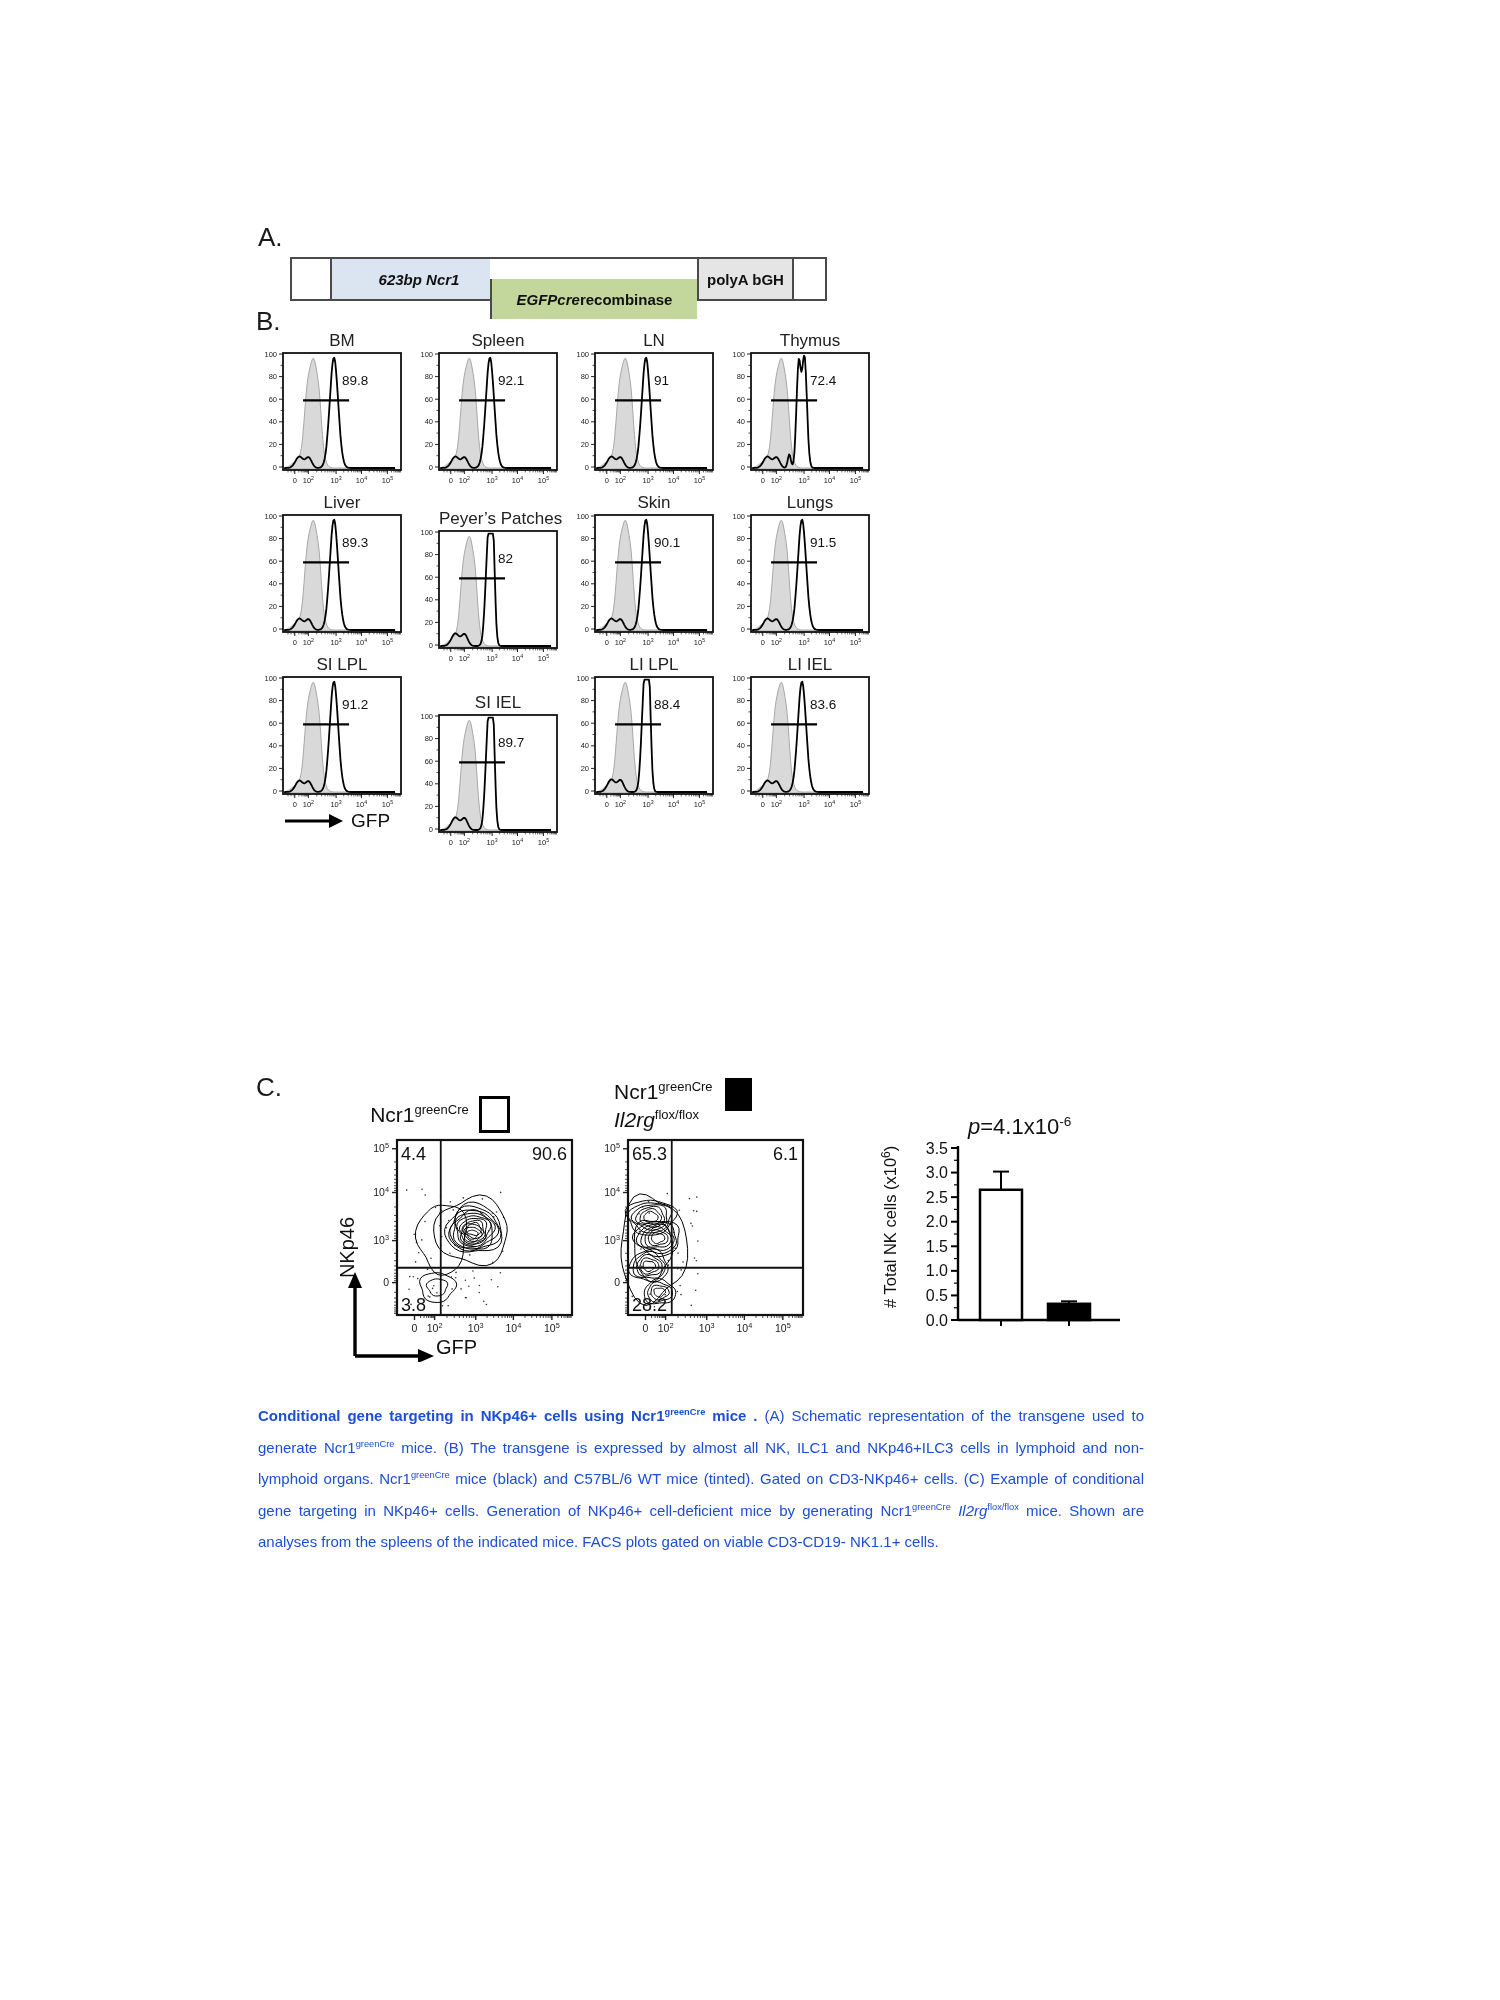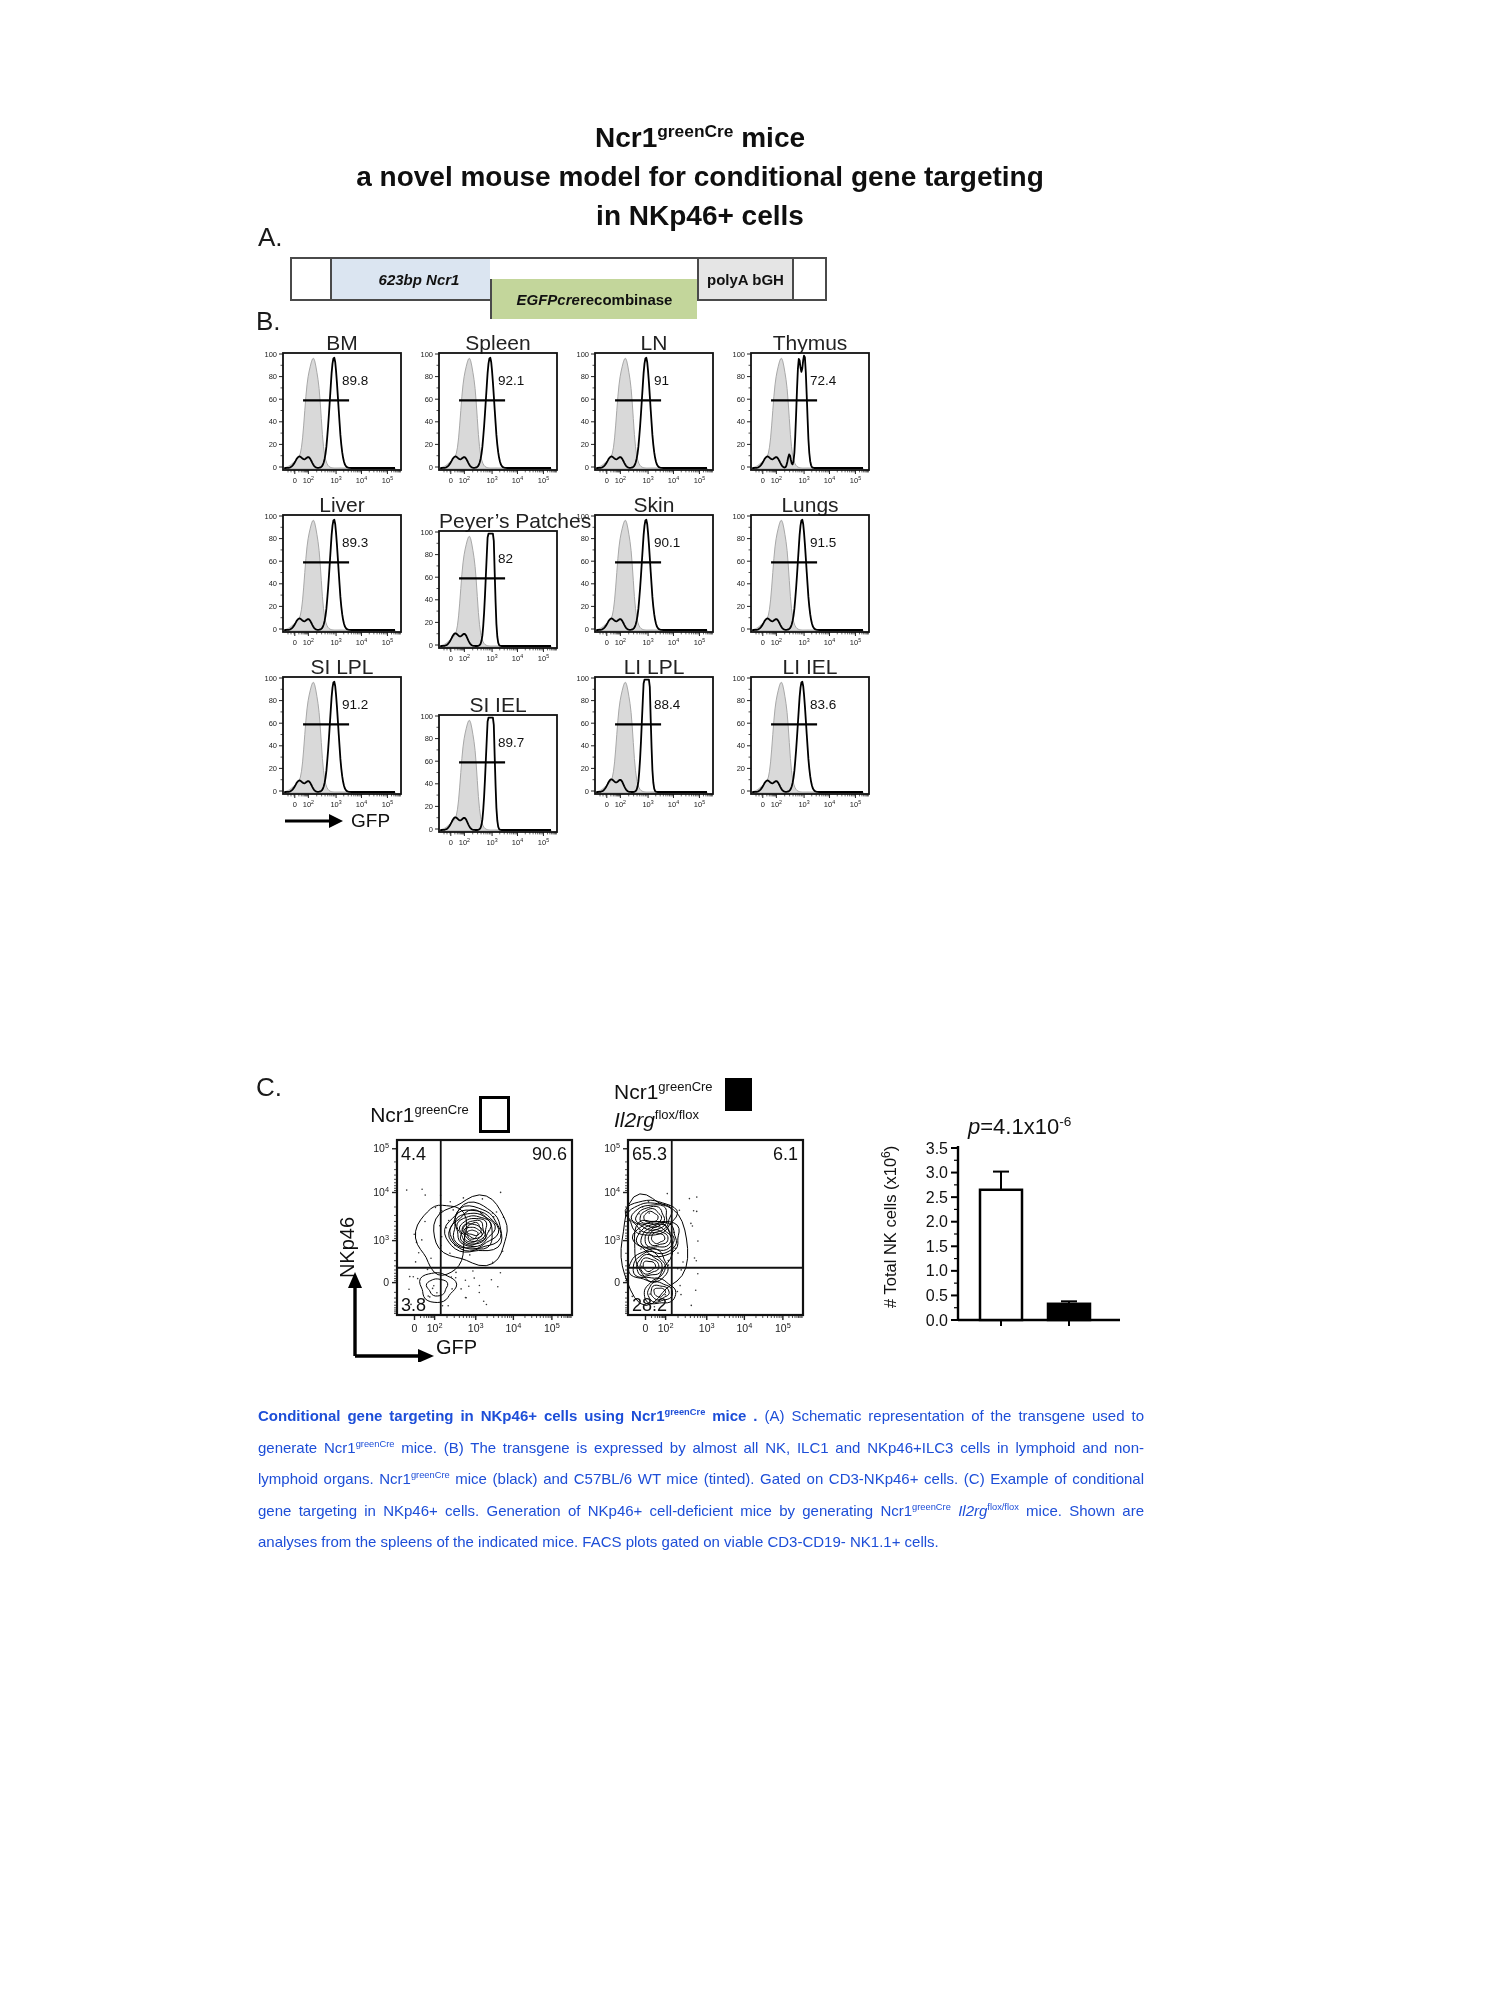--- a/index.html
+++ b/index.html
@@ -10,46 +10,41 @@
              font-size:28px;line-height:39px;color:#0f0f0f;}
   sup{font-size:62%;line-height:0;vertical-align:super;}
   .panel-label{font-size:26px;color:#1a1a1a;}
   .construct{left:290px;top:257px;height:40px;display:flex;border:2px solid #4a4a4a;}
   .construct .seg{height:100%;box-sizing:border-box;display:flex;align-items:center;
                   justify-content:center;font-size:15px;font-weight:700;white-space:nowrap;
                   border-left:2px solid #4a4a4a;}
   .construct .seg:first-child{border-left:none;}
   .hist-cell{width:152px;height:142px;}
   .hist-title{position:absolute;left:30px;top:0;width:118px;text-align:center;
-              font-size:21px;white-space:nowrap;color:#222;}
+              font-size:17px;white-space:nowrap;color:#222;}
   .gfp-axis{display:flex;align-items:center;gap:8px;font-size:19px;color:#111;}
   .c-title{font-size:21px;color:#111;display:flex;align-items:center;justify-content:center;gap:10px;}
   .c-title2{font-size:21px;color:#111;display:flex;align-items:flex-start;gap:12px;}
   .c-title2 .lines{display:flex;flex-direction:column;line-height:28px;}
   .swatch-open{width:25px;height:31px;border:3px solid #000;background:#fff;flex:0 0 auto;}
   .swatch-filled{width:27px;height:33px;background:#000;flex:0 0 auto;}
   .nkp46-label{width:120px;text-align:center;font-size:20px;transform:rotate(-90deg);color:#111;}
   .gfp-c{font-size:20px;color:#111;}
   .p-label{font-size:22px;color:#111;}
   .p-label i{font-style:italic;}
   .caption{left:258px;top:1400px;width:886px;font-size:15px;line-height:31.5px;
            text-align:justify;color:#1d4ed8;}
   .caption b{font-weight:700;}
   .caption i{font-style:italic;}
 </style>
 </head>
 <body>
 
 <div class="page">
 
-  <div class="abs fig-title">
-    <div>Ncr1<sup>greenCre</sup> mice</div>
-    <div>a novel mouse model for conditional gene targeting</div>
-    <div>in NKp46+ cells</div>
-  </div>
 
   <div class="abs panel-label" style="left:258px;top:222px">A.</div>
   <div class="abs construct" id="construct">
       <div class="seg" style="width: 38px; background: rgb(255, 255, 255);"></div>
       <div class="seg" style="width: 160px; background: rgb(219, 229, 241); padding-left: 16px;">
         <i style="font-weight: 700;">623bp Ncr1</i>
       </div>
       <div class="seg" style="width: 207px; background: rgb(195, 214, 155); margin-top: 20px;">
         <i style="font-weight: 700;">EGFPcre</i>
         <span style="font-weight: 700;"> recombinase</span>

